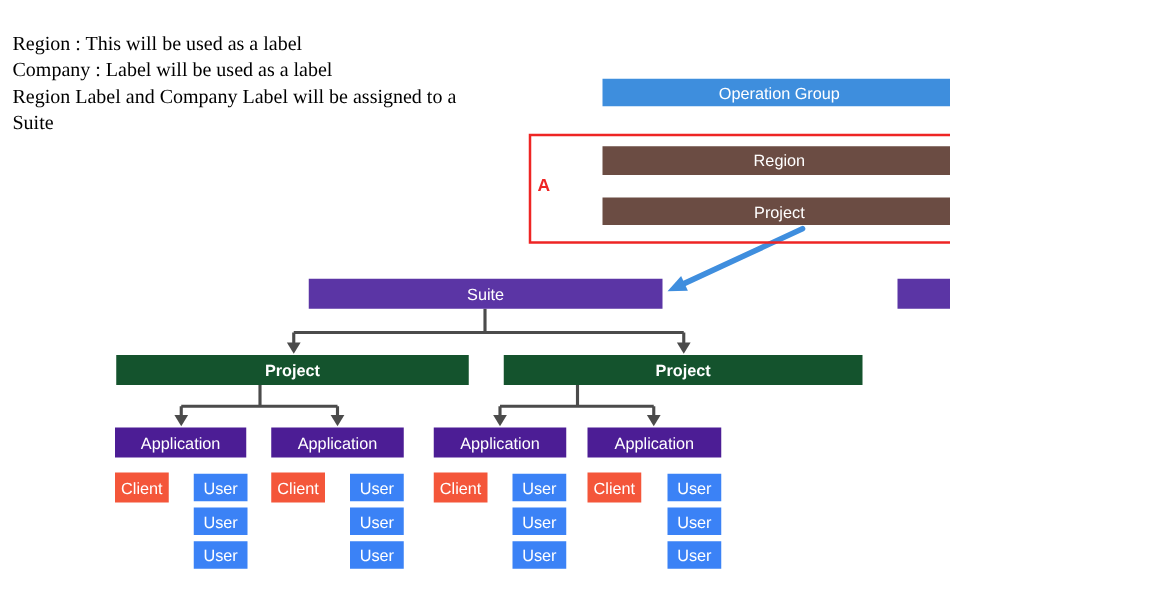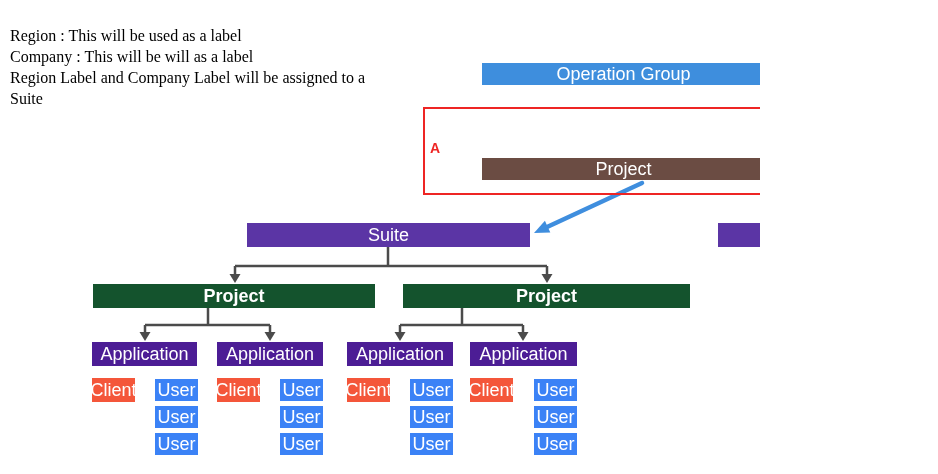--- a/index.html
+++ b/index.html
@@ -11,21 +11,21 @@
     font-family:"Liberation Sans", sans-serif;
   }
   #notes{
     position:absolute;left:10px;top:25px;width:418px;
     font-family:"Liberation Serif", serif;
     font-size:16px;line-height:21px;color:#000;
   }
   .box{
     position:absolute;
     display:flex;align-items:center;justify-content:center;
-    color:#fff;font-size:18px;
+    color:#fff;font-size:13px;
     box-sizing:border-box;
     white-space:nowrap;
   }
   .c-op{background:#3e8edd;}
   .c-brown{background:#6b4c43;}
   .c-suite{background:#5b35a5;}
   .c-project{background:#14532d;font-weight:bold;}
   .c-app{background:#4c1d95;}
   .c-client{background:#f4563a;}
   .c-user{background:#3b82f6;}
@@ -39,21 +39,21 @@
   }
   svg.layer{position:absolute;left:0;top:0;pointer-events:none;}
 </style>
 </head>
 <body>
 
 <div id="canvas">
 
   <div id="notes">
     <div>Region : This will be used as a label</div>
-    <div>Company : This will be will as a label</div>
+    <div>Company : Label will be used as a label</div>
     <div>Region Label and Company Label will be assigned to a</div>
     <div>Suite</div>
   </div>
 
   <svg class="layer" width="938" height="474">
     <g stroke="#4b4b4b" stroke-width="2.5" fill="none">
 
       <path d="M388,247 V266 M235,266 H547 M235,266 V275 M547,266 V275"></path>
 
       <path d="M208,308 V325 M145,325 H270 M145,325 V333 M270,325 V333"></path>
@@ -73,20 +73,21 @@
   <svg class="layer" width="938" height="474">
     <path d="M642,183 L547.6,226.7" stroke="#3f8ede" stroke-width="4.5" stroke-linecap="round" fill="none"></path>
     <polygon points="534,233 544.9,220.8 550.3,232.6" fill="#3f8ede"></polygon>
   </svg>
 
   <div class="box c-op" style="left:482px;top:63px;width:283px;height:22px">Operation Group</div>
 
   <div id="frameA"></div>
   <div id="labelA">A</div>
 
+  <div class="box c-brown" style="left:482px;top:117px;width:283px;height:23px">Region</div>
   <div class="box c-brown" style="left:482px;top:158px;width:283px;height:22px">Project</div>
 
   <div class="box c-suite" style="left:247px;top:223px;width:283px;height:24px">Suite</div>
   <div class="box c-suite" style="left:718px;top:223px;width:152px;height:24px">Suite</div>
 
   <div class="box c-project" style="left:93px;top:284px;width:282px;height:24px">Project</div>
   <div class="box c-project" style="left:403px;top:284px;width:287px;height:24px">Project</div>
 
   <div class="box c-app" style="left:92px;top:342px;width:105px;height:24px">Application</div>
   <div class="box c-app" style="left:217px;top:342px;width:106px;height:24px">Application</div>

